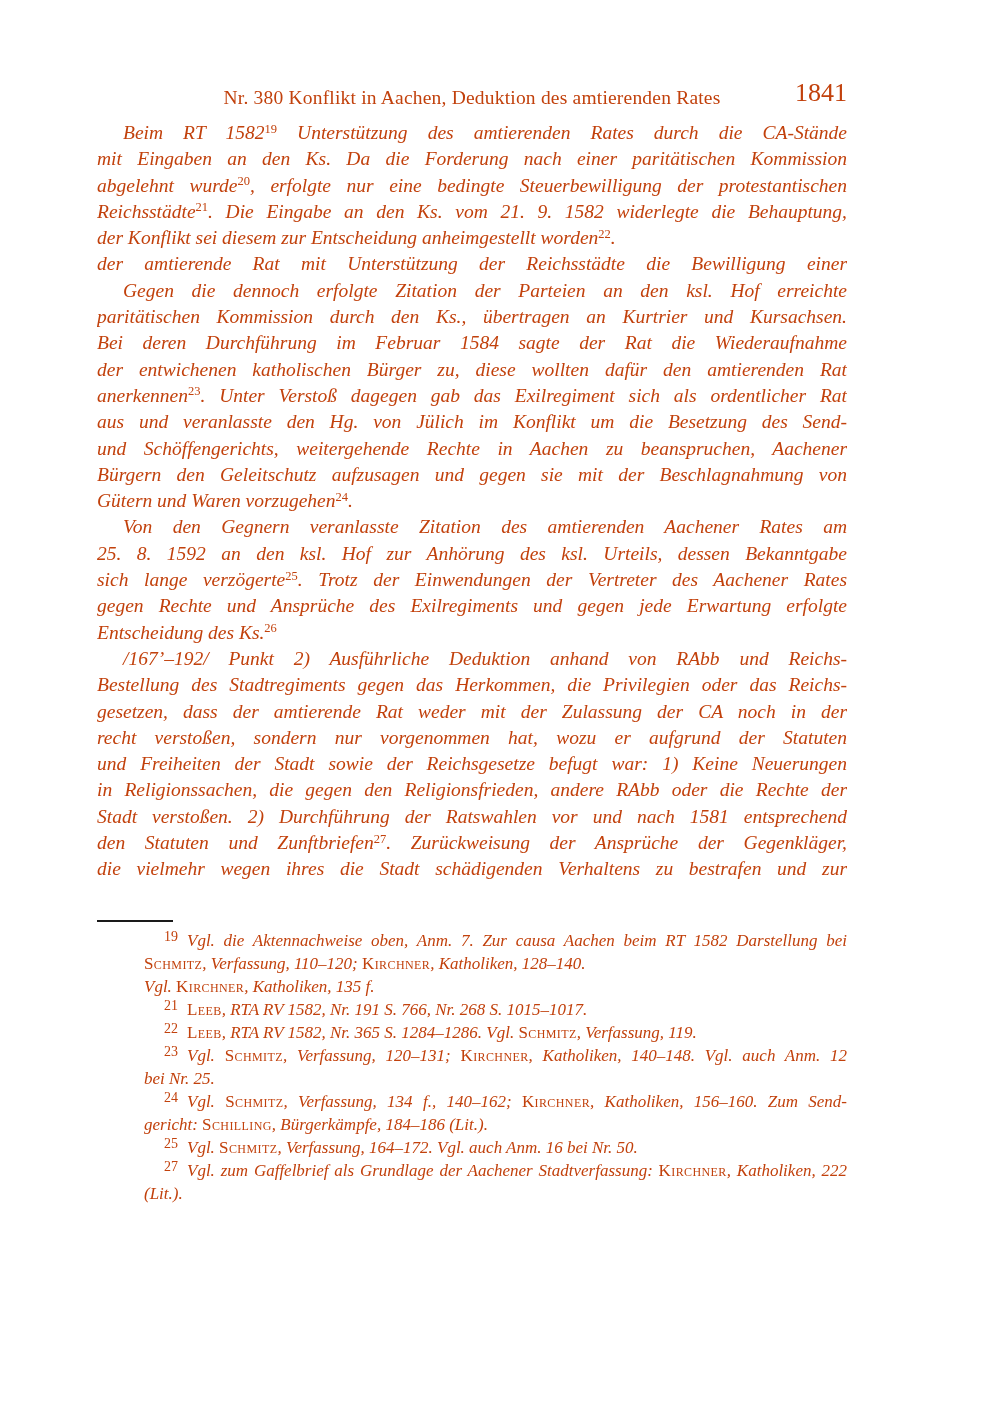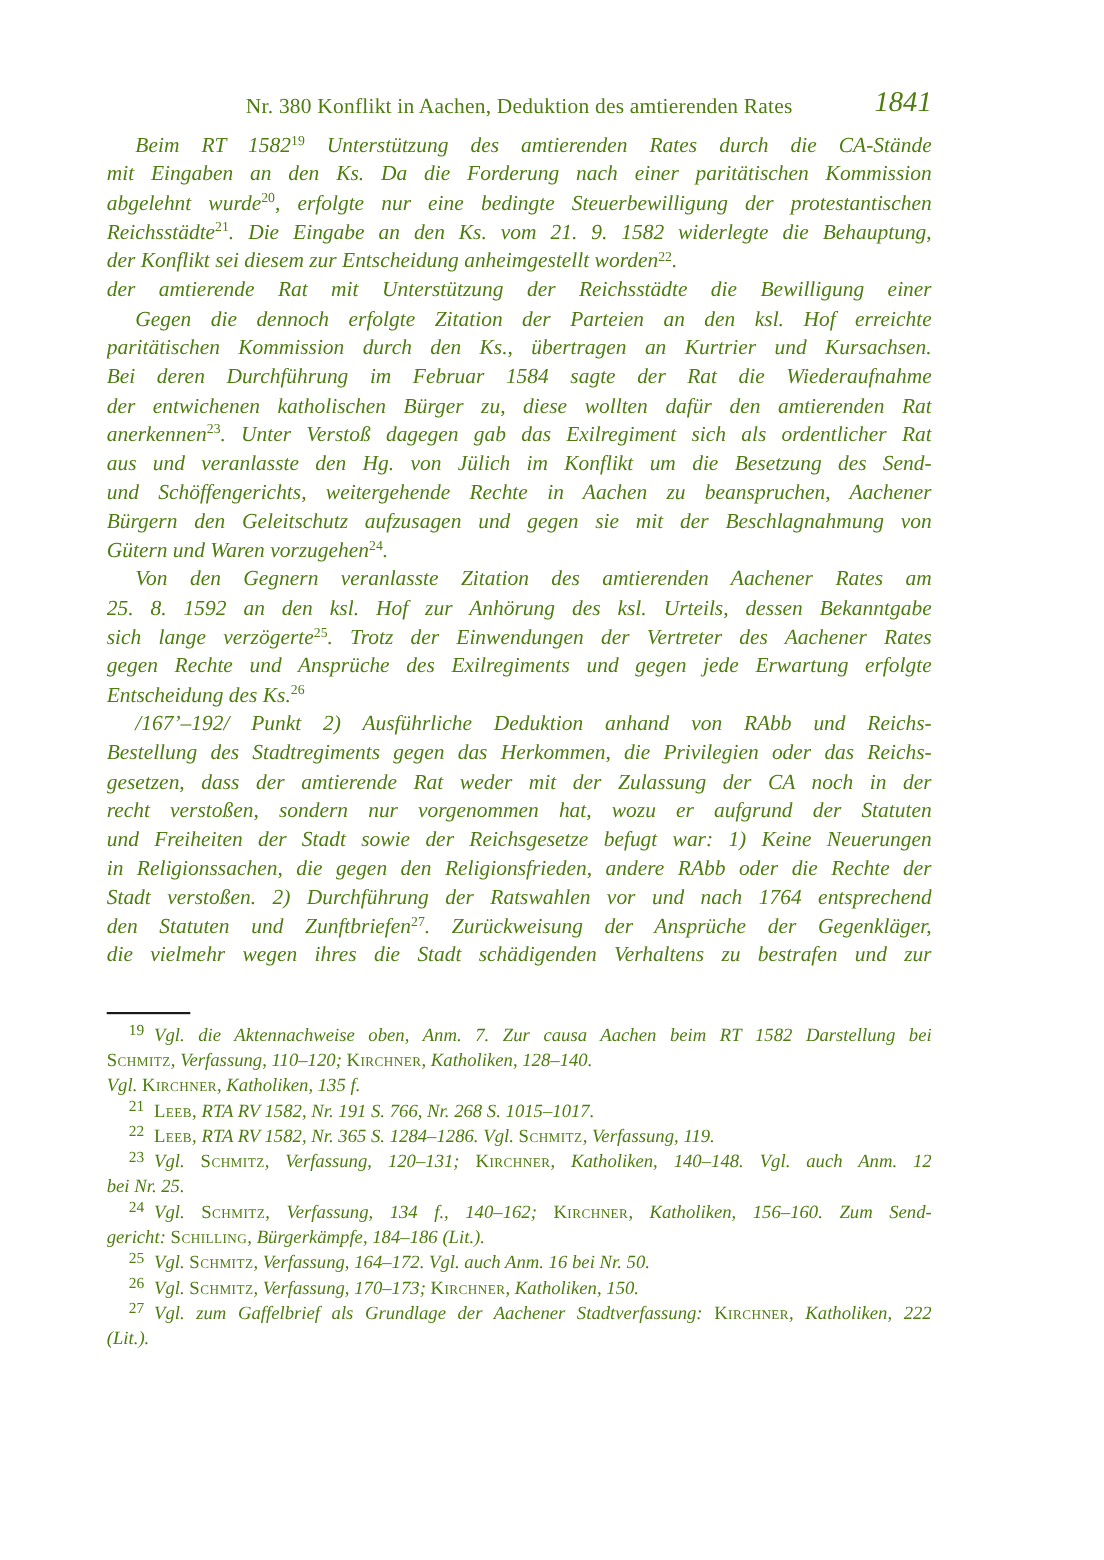--- a/index.html
+++ b/index.html
@@ -2,50 +2,50 @@
 <html lang="de"><head>
 <meta charset="utf-8">
 <title>Book page 1841</title>
 <style>
   html, body { margin: 0; padding: 0; background: #ffffff; }
   .page {
     position: relative;
     width: 1004px;
     height: 1418px;
     background: #ffffff;
-    color: #4d7c0f;
+    color: #c2410c;
     font-family: "Liberation Serif", "DejaVu Serif", serif;
     overflow: hidden;
   }
   .running-head { position: absolute; left: 97px; top: 82px; width: 750px; height: 30px; }
   .running-title {
     position: absolute; left: 0; right: 0; top: 4px;
     text-align: center; font-size: 19.5px; line-height: 24px; letter-spacing: 0.2px;
   }
-  .page-number { position: absolute; right: 0; top: -3px; font-size: 26px; line-height: 28px; font-style: italic; }
+  .page-number { position: absolute; right: 0; top: -3px; font-size: 26px; line-height: 28px; }
 
   .body-text { position: absolute; left: 97px; top: 120px; width: 750px; }
   .bline {
     height: 26.3px; line-height: 26.3px; overflow: hidden;
     font-style: italic; font-size: 19.5px;
     text-align: justify; text-align-last: justify;
   }
   .bline.endl { text-align-last: left; }
   .bline.indent { text-indent: 26px; font-family: Liberation Serif, serif; }
   sup.note {
     font-style: normal; font-size: 12.5px; line-height: 0;
     position: relative; top: -6.5px; vertical-align: baseline;
   }
 
   .fn-rule { position: absolute; left: 97px; top: 920px; width: 76px; height: 2px; background: #1a1a1a; }
   .footnotes { position: absolute; left: 97px; top: 929px; width: 750px; }
   .fline {
     height: 23px; line-height: 23px; overflow: hidden;
     font-size: 17px; font-style: normal;
-    text-align: justify; text-align-last: justify;
+    text-align: justify; text-align-last: justify; margin-left: 47px;
   }
   .fline.endl { text-align-last: left; }
   .fline.first { text-indent: 20px; }
   .fn-num {
     font-style: normal; font-size: 14px; line-height: 0;
     position: relative; top: -5px; margin-right: 9px;
   }
   .fi { font-style: italic; }
   .fsc { font-style: normal; font-variant: small-caps; letter-spacing: 0.4px; }
 </style>
@@ -85,21 +85,21 @@
         <div class="bline">gegen Rechte und Ansprüche des Exilregiments und gegen jede Erwartung erfolgte</div>
         <div class="bline endl">Entscheidung des Ks.<sup class="note">26</sup></div>
       </div>
       <div>
         <div class="bline indent">/167’–192/ Punkt 2) Ausführliche Deduktion anhand von RAbb und Reichs-</div>
         <div class="bline">Bestellung des Stadtregiments gegen das Herkommen, die Privilegien oder das Reichs-</div>
         <div class="bline">gesetzen, dass der amtierende Rat weder mit der Zulassung der CA noch in der</div>
         <div class="bline">recht verstoßen, sondern nur vorgenommen hat, wozu er aufgrund der Statuten</div>
         <div class="bline">und Freiheiten der Stadt sowie der Reichsgesetze befugt war: 1) Keine Neuerungen</div>
         <div class="bline">in Religionssachen, die gegen den Religionsfrieden, andere RAbb oder die Rechte der</div>
-        <div class="bline">Stadt verstoßen. 2) Durchführung der Ratswahlen vor und nach 1764 entsprechend</div>
+        <div class="bline">Stadt verstoßen. 2) Durchführung der Ratswahlen vor und nach 1581 entsprechend</div>
         <div class="bline">den Statuten und Zunftbriefen<sup class="note">27</sup>. Zurückweisung der Ansprüche der Gegenkläger,</div>
         <div class="bline">die vielmehr wegen ihres die Stadt schädigenden Verhaltens zu bestrafen und zur</div>
       </div>
     </div>
 
   <div class="fn-rule"></div>
 
   <div class="footnotes">
       <div>
         <div class="fline first"><span class="fn-num">19</span><span class="fi">Vgl. die Aktennachweise oben, Anm. 7. Zur causa Aachen beim RT 1582 Darstellung bei</span></div>
@@ -119,20 +119,17 @@
         <div class="fline endl"><span class="fi">bei Nr. 25.</span></div>
       </div>
       <div>
         <div class="fline first"><span class="fn-num">24</span><span class="fi">Vgl. </span><span class="fsc">Schmitz</span><span class="fi">, Verfassung, 134 f., 140–162; </span><span class="fsc">Kirchner</span><span class="fi">, Katholiken, 156–160. Zum Send-</span></div>
         <div class="fline endl"><span class="fi">gericht: </span><span class="fsc">Schilling</span><span class="fi">, Bürgerkämpfe, 184–186 (Lit.).</span></div>
       </div>
       <div>
         <div class="fline first endl"><span class="fn-num">25</span><span class="fi">Vgl. </span><span class="fsc">Schmitz</span><span class="fi">, Verfassung, 164–172. Vgl. auch Anm. 16 bei Nr. 50.</span></div>
       </div>
       <div>
-        <div class="fline first endl"><span class="fn-num">26</span><span class="fi">Vgl. </span><span class="fsc">Schmitz</span><span class="fi">, Verfassung, 170–173; </span><span class="fsc">Kirchner</span><span class="fi">, Katholiken, 150.</span></div>
-      </div>
-      <div>
         <div class="fline first"><span class="fn-num">27</span><span class="fi">Vgl. zum Gaffelbrief als Grundlage der Aachener Stadtverfassung: </span><span class="fsc">Kirchner</span><span class="fi">, Katholiken, 222</span></div>
         <div class="fline endl"><span class="fi">(Lit.).</span></div>
       </div>
     </div>
 </div>
 
 </body></html>

